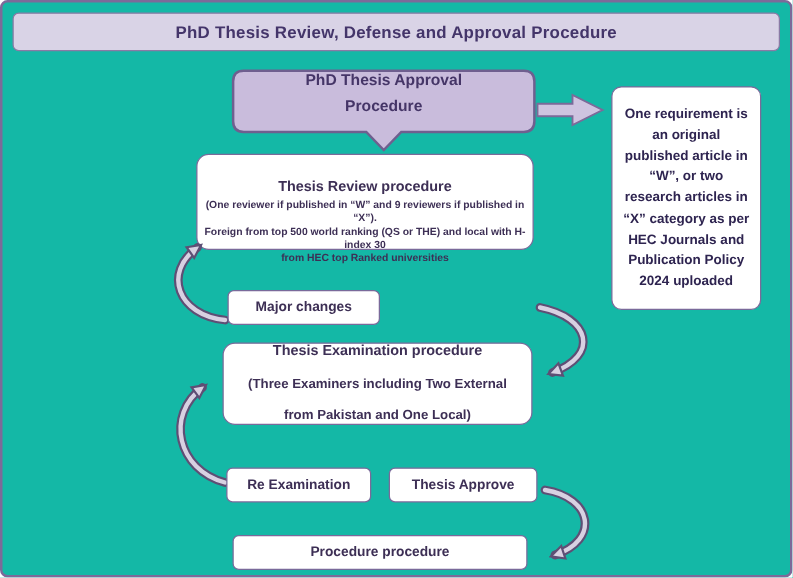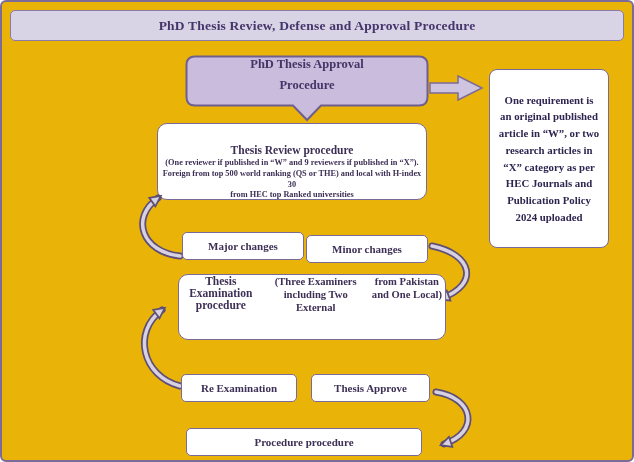--- a/index.html
+++ b/index.html
@@ -1,36 +1,36 @@
 <!DOCTYPE html>
 <html><head>
 <meta charset="utf-8">
 <style>
   html,body{margin:0;padding:0;background:#fff;}
   .canvas{
     position:relative;width:634px;height:462px;box-sizing:border-box;
-    background:#eab308;border:2px solid #7c6a99;border-radius:6px;
-    font-family:Liberation Serif, serif;overflow:hidden;
+    background:#14b8a6;border:2px solid #7c6a99;border-radius:6px;
+    font-family:Liberation Sans, sans-serif;overflow:hidden;
   }
   .banner{
     position:absolute;left:8px;top:8px;width:614px;height:31px;box-sizing:border-box;
     background:#d9d3e6;border:1px solid #8a7aa5;border-radius:5px;
     display:flex;align-items:center;justify-content:center;
     font-weight:bold;font-size:13.5px;color:#44356a;letter-spacing:.2px;
   }
   .box{
     position:absolute;background:#fff;border:1.6px solid #7a6a9a;
     color:#3d2f55;font-weight:bold;text-align:center;box-sizing:border-box;
   }
   .small-box{display:flex;align-items:center;justify-content:center;font-size:11px;border-radius:5px;}
   .review-box{left:155px;top:121px;width:270px;height:77px;border-radius:10px;padding-top:20px;}
   .review-title{font-size:11.5px;margin-bottom:2px;}
   .review-detail{font-size:8.3px;line-height:1.3;}
-  .exam-box{left:176px;top:272px;width:268px;height:66px;border-radius:10px;
-    display:flex;flex-direction:row;justify-content:space-between;}
+  .exam-box{left:176px;top:272px;width:248px;height:66px;border-radius:10px;
+    display:flex;flex-direction:column;justify-content:space-between;}
   .exam-title{font-size:11.5px;margin-bottom:2px;}
   .exam-detail{font-size:10.6px;line-height:1.25;}
   .side-note{
     position:absolute;left:487px;top:67px;width:120px;height:179px;box-sizing:border-box;
     background:#fff;border:1.6px solid #7a6a9a;border-radius:8px;
     display:flex;align-items:center;justify-content:center;padding:4px 8px;
     font-weight:bold;font-size:10.8px;line-height:1.55;color:#2e2450;text-align:center;
   }
   .major{left:180px;top:230px;width:122px;height:28px;}
   .minor{left:304px;top:233px;width:122px;height:28px;}
@@ -77,21 +77,20 @@
     <div class="review-detail">Foreign from top 500 world ranking (QS or THE) and local with H-index 30</div>
     <div class="review-detail">from HEC top Ranked universities</div>
   </div>
 
   <svg style="left:126px;top:192px;" width="64" height="68">
     <path d="M52,62 C14,58 2,24 30,4" fill="none" stroke="#5e4f75" stroke-width="7" stroke-linecap="round"></path>
     <path d="M52,62 C14,58 2,24 30,4" fill="none" stroke="#d8d1e2" stroke-width="3.5" stroke-linecap="round" marker-end="url(#ah)"></path>
   </svg>
 
   <div class="box small-box major">Major changes</div>
-  <div class="box small-box minor">Minor changes</div>
 
   <svg style="left:424px;top:236px;" width="64" height="66">
     <path d="M6,8 C46,16 54,46 16,60" fill="none" stroke="#5e4f75" stroke-width="7" stroke-linecap="round"></path>
     <path d="M6,8 C46,16 54,46 16,60" fill="none" stroke="#d8d1e2" stroke-width="3.5" stroke-linecap="round" marker-end="url(#ah)"></path>
   </svg>
 
   <div class="box exam-box">
     <div class="exam-title">Thesis Examination procedure</div>
     <div class="exam-detail">(Three Examiners including Two External</div>
     <div class="exam-detail">from Pakistan and One Local)</div>

